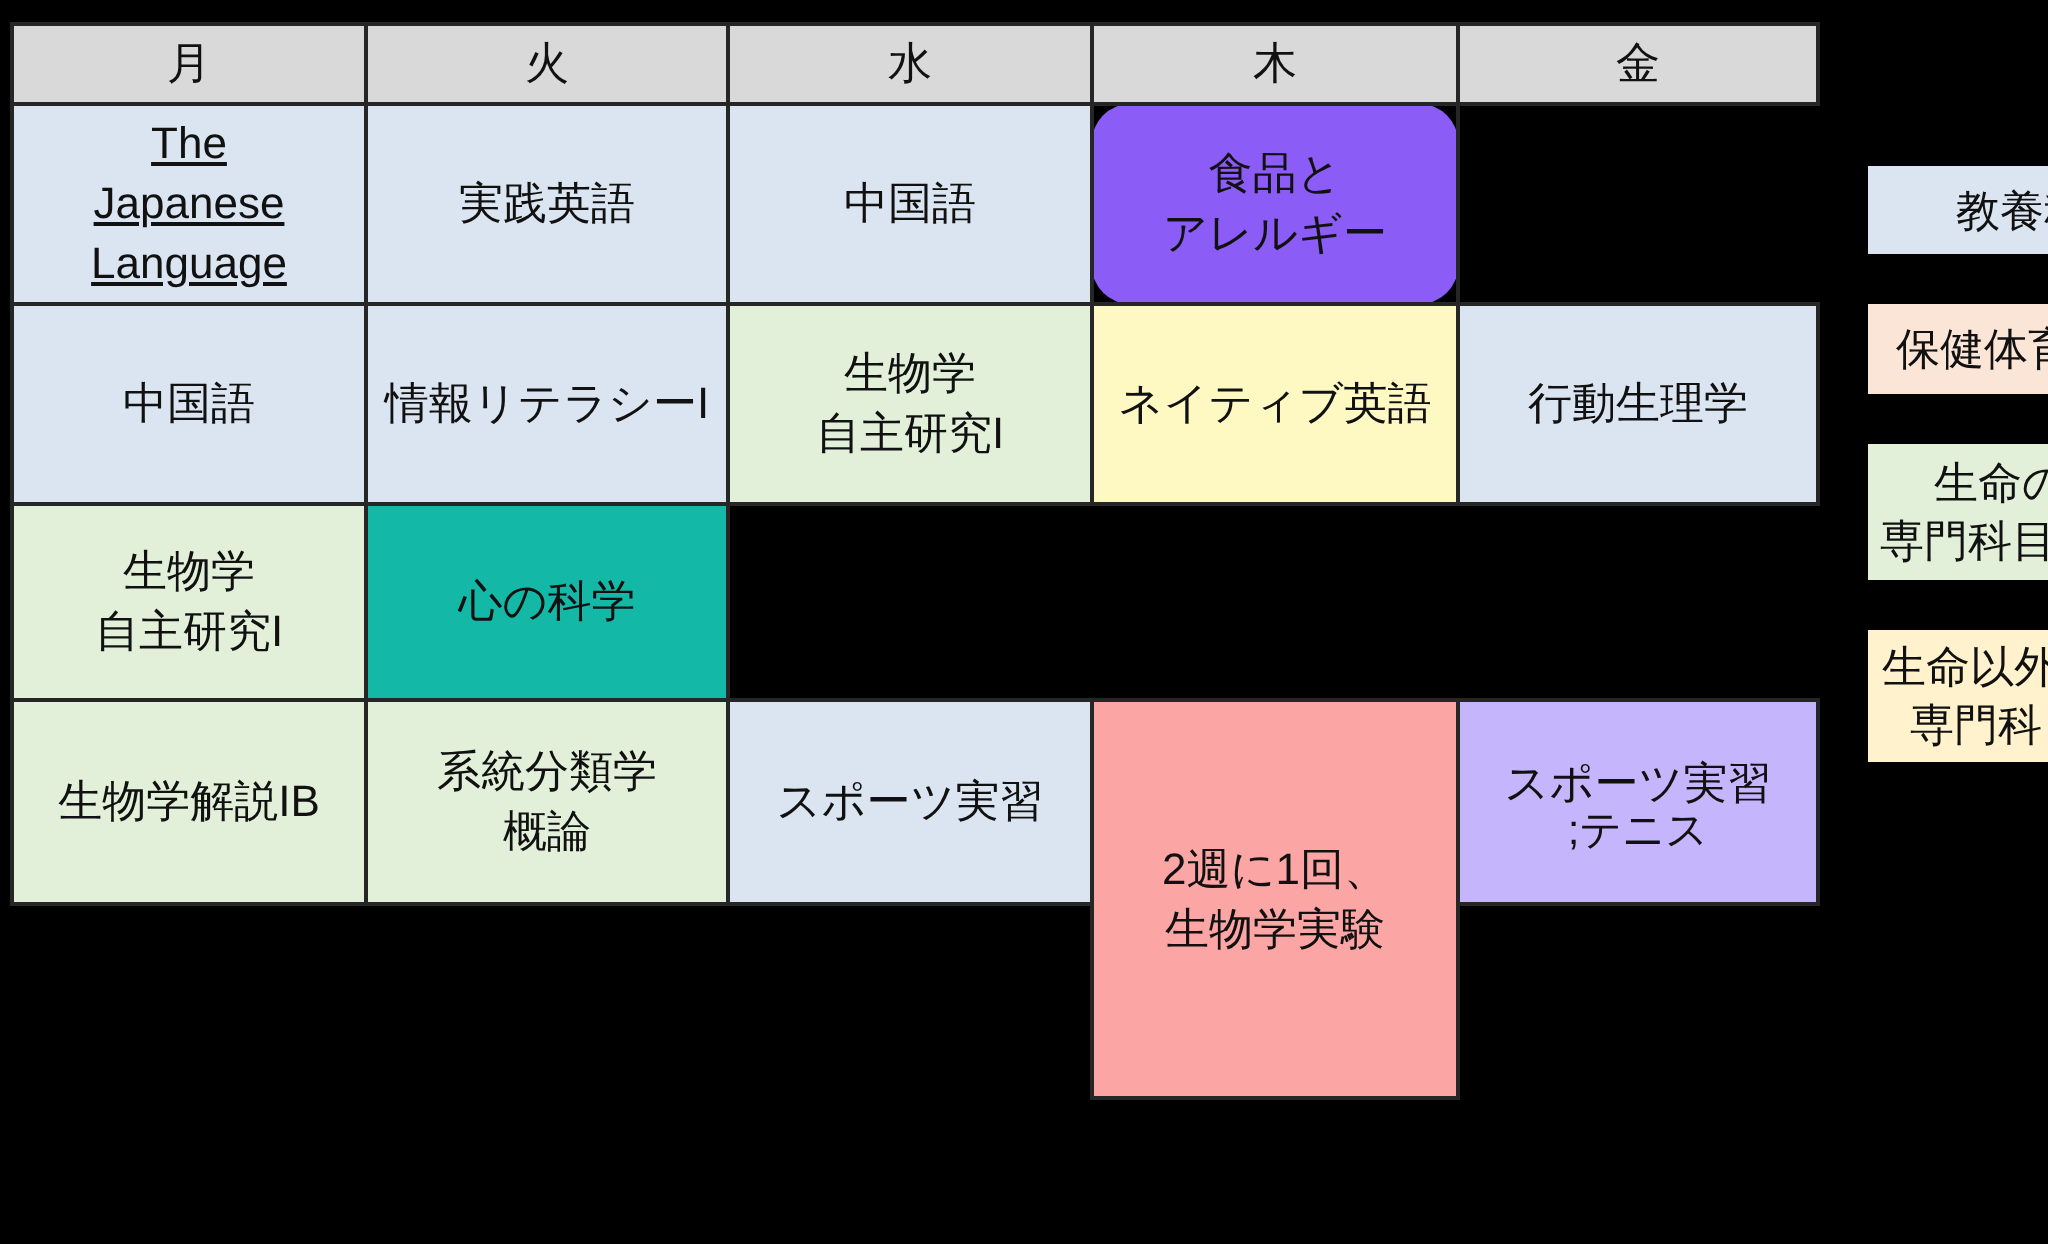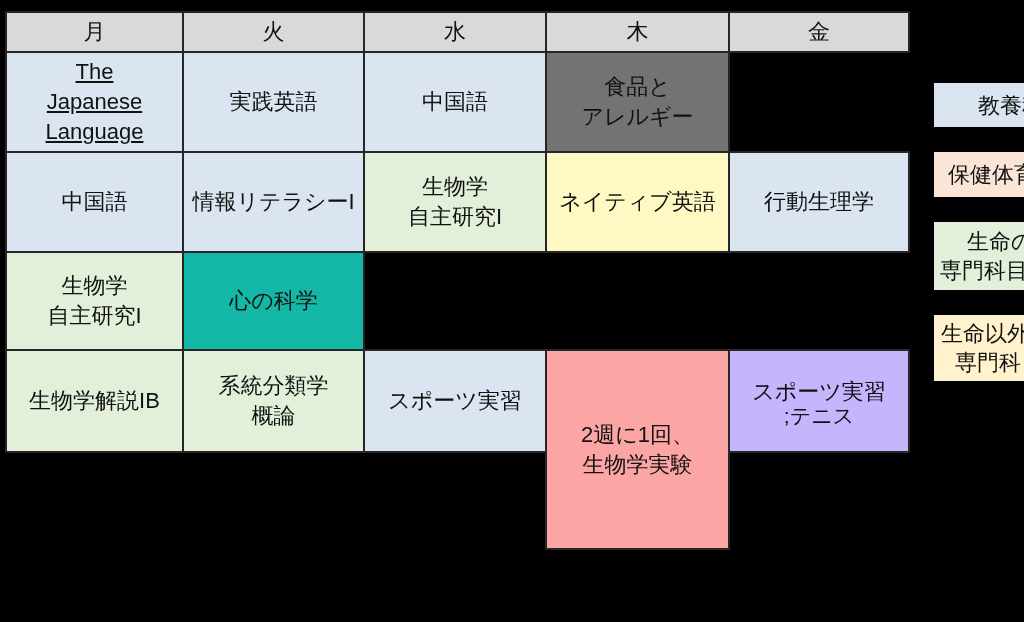--- a/index.html
+++ b/index.html
@@ -84,21 +84,21 @@
             <div class="cell-text">The
 Japanese
 Language</div>
           </td>
           <td style="background: rgb(219, 229, 241);">
             <div class="cell-text">実践英語</div>
           </td>
           <td style="background: rgb(219, 229, 241);">
             <div class="cell-text">中国語</div>
           </td>
-          <td style="background: #737373;">
+          <td style="background: #8b5cf6; border-radius: 19px;">
             <div class="cell-text">食品と
 アレルギー</div>
           </td>
           <td class="c-empty"></td>
         </tr>
         <tr style="height: 100px;">
           <td style="background: rgb(219, 229, 241);">
             <div class="cell-text">中国語</div>
           </td>
           <td style="background: rgb(219, 229, 241);">

